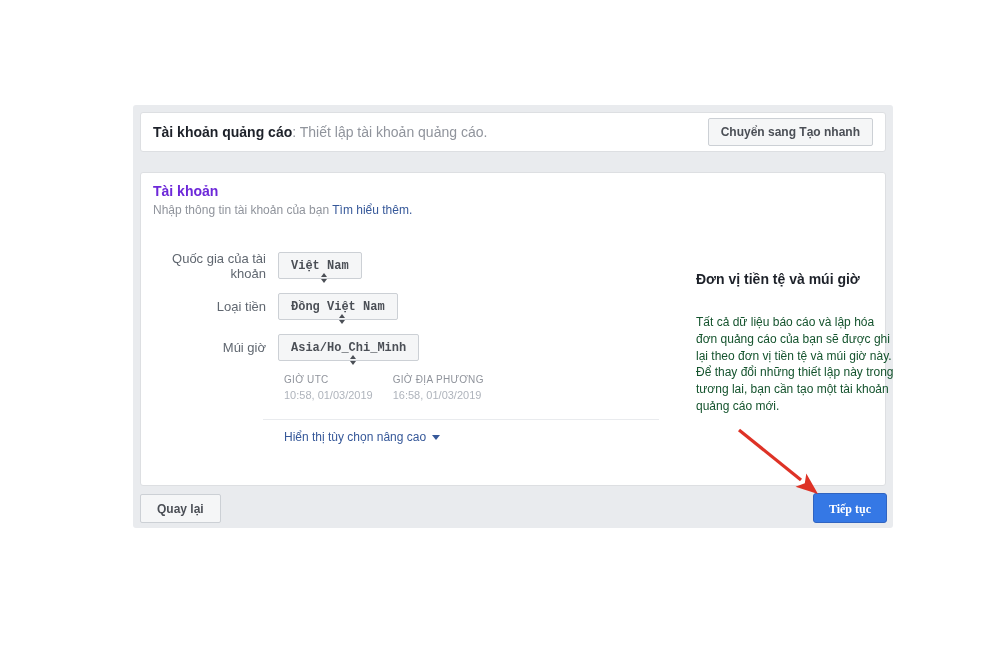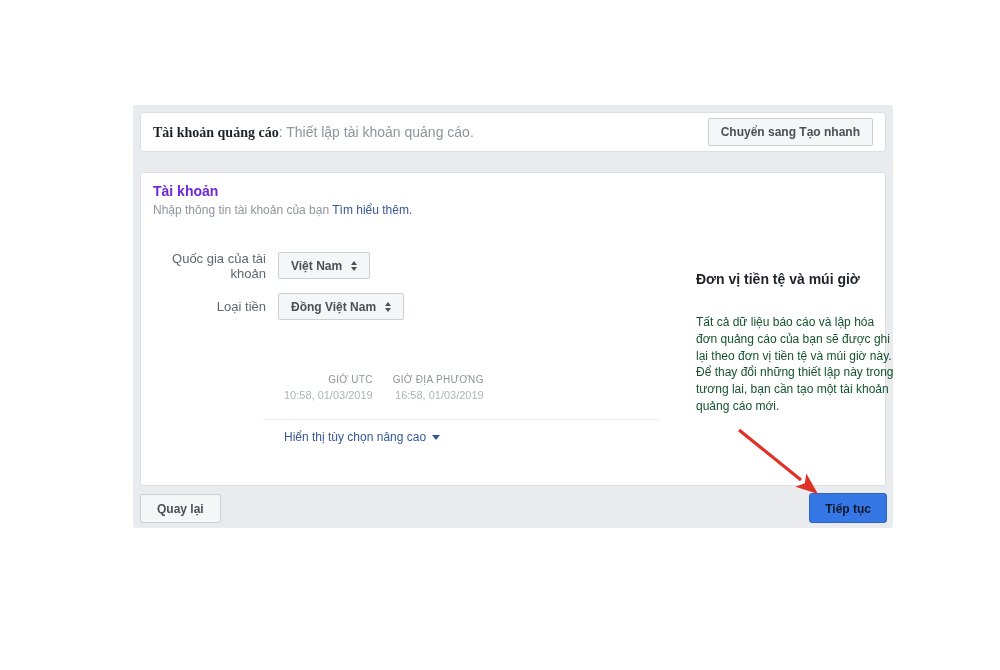--- a/index.html
+++ b/index.html
@@ -21,21 +21,21 @@
     background: #ffffff;
     border: 1px solid #dddfe2;
     border-radius: 3px;
   }
   .header-card {
     top: 7px; height: 40px;
     display: flex; align-items: center; justify-content: space-between;
     padding: 0 12px;
   }
   .header-title { font-size: 14px; color: #90949c; }
-  .header-title b { color: #1d2129; font-weight: bold; font-family: Liberation Serif, serif; }
+  .header-title b { color: #1d2129; font-weight: bold; }
   .btn-gray {
     background: #f5f6f7;
     border: 1px solid #ccd0d5;
     border-radius: 2px;
     color: #4b4f56;
     font-size: 12px; font-weight: bold;
     font-family: "Liberation Sans", sans-serif;
     padding: 6px 12px;
     cursor: pointer;
     white-space: nowrap;
@@ -56,39 +56,40 @@
     width: 113px; text-align: right; margin-right: 12px;
     font-size: 13px; color: #606770;
   }
   .select-btn {
     display: inline-flex; align-items: center;
     background: #f5f6f7;
     border: 1px solid #ccd0d5;
     border-radius: 2px;
     color: #4b4f56;
     font-size: 12px; font-weight: bold;
-    font-family: Liberation Sans, sans-serif;
+    font-family: Liberation Mono, monospace;
     padding: 6px 12px;
     cursor: pointer;
     height: 27px;
+    flex-direction: column;
   }
   .sort-caret { display: inline-flex; flex-direction: column; margin-left: 9px; }
   .sort-caret .up {
     width: 0; height: 0;
     border-left: 3px solid transparent; border-right: 3px solid transparent;
     border-bottom: 4px solid #4b4f56; margin-bottom: 2px;
   }
   .sort-caret .down {
     width: 0; height: 0;
     border-left: 3px solid transparent; border-right: 3px solid transparent;
     border-top: 4px solid #4b4f56;
   }
   .time-info {
     position: absolute; left: 143px; top: 201px;
-    display: flex; gap: 20px; text-align: right;
+    display: flex; gap: 20px;
   }
   .time-col .time-label {
     font-size: 10px; color: #90949c; letter-spacing: 0.3px;
   }
   .time-col .time-value {
     font-size: 11px; color: #afb4bc; margin-top: 4px;
   }
   .divider {
     position: absolute; left: 122px; top: 246px; width: 396px;
     border-top: 1px solid #e9ebee;
@@ -108,23 +109,23 @@
   .info-body { font-size: 12px; color: #14532d; line-height: 1.4; margin-top: 27px; }
   .footer-back {
     position: absolute; left: 7px; top: 389px;
     padding: 7px 16px; height: 29px;
   }
   .btn-primary {
     position: absolute; right: 6px; top: 388px;
     background: #3578e5;
     border: 1px solid #3064c1;
     border-radius: 3px;
-    color: #0f172a;
+    color: #ffffff;
     font-size: 12px; font-weight: bold;
-    font-family: Liberation Sans, sans-serif;
+    font-family: Liberation Serif, serif;
     padding: 8px 15px; height: 30px;
     cursor: pointer;
   }
   .arrow-overlay {
     position: absolute; left: 0; top: 0; width: 1000px; height: 670px;
     pointer-events: none;
   }
 </style>
 </head>
 <body>
@@ -159,20 +160,30 @@
       <div class="form-row">
         <div class="form-label">Loại tiền</div>
         <button class="select-btn">
           <span>Đồng Việt Nam</span>
           <span class="sort-caret">
               <span class="up"></span>
               <span class="down"></span>
             </span>
         </button>
       </div>
+      <div class="form-row">
+        <div class="form-label">Múi giờ</div>
+        <button class="select-btn">
+          <span>Asia/Ho_Chi_Minh</span>
+          <span class="sort-caret">
+              <span class="up"></span>
+              <span class="down"></span>
+            </span>
+        </button>
+      </div>
     </div>
 
     <div class="time-info">
       <div class="time-col">
         <div class="time-label">GIỜ UTC</div>
         <div class="time-value">10:58, 01/03/2019</div>
       </div>
       <div class="time-col">
         <div class="time-label">GIỜ ĐỊA PHƯƠNG</div>
         <div class="time-value">16:58, 01/03/2019</div>

